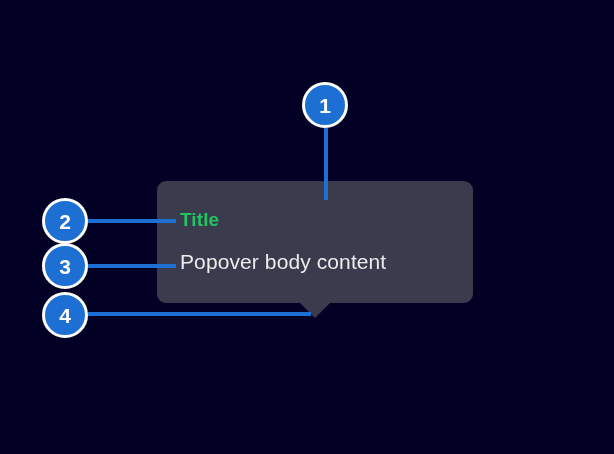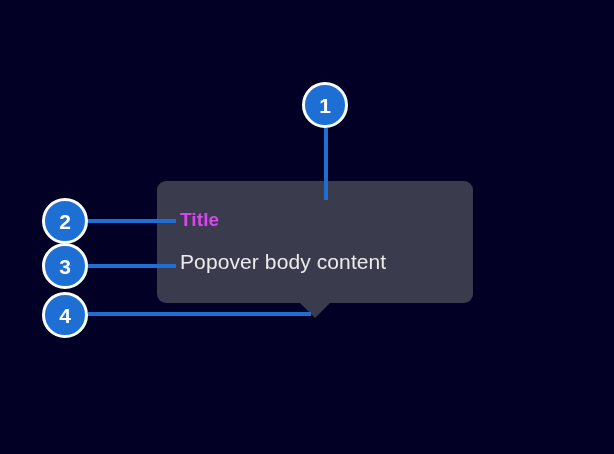--- a/index.html
+++ b/index.html
@@ -40,21 +40,21 @@
     border-left: 16px solid transparent;
     border-right: 16px solid transparent;
     border-top: 16px solid #3b3b4e;
   }
   .popover-title {
     position: absolute;
     left: 180px;
     top: 209px;
     font-size: 19px;
     font-weight: bold;
-    color: #d946ef;
+    color: #22c55e;
     letter-spacing: 0.1px;
     white-space: nowrap;
   }
   .popover-body {
     position: absolute;
     left: 180px;
     top: 250px;
     font-size: 21px;
     font-weight: normal;
     color: #ececed;

